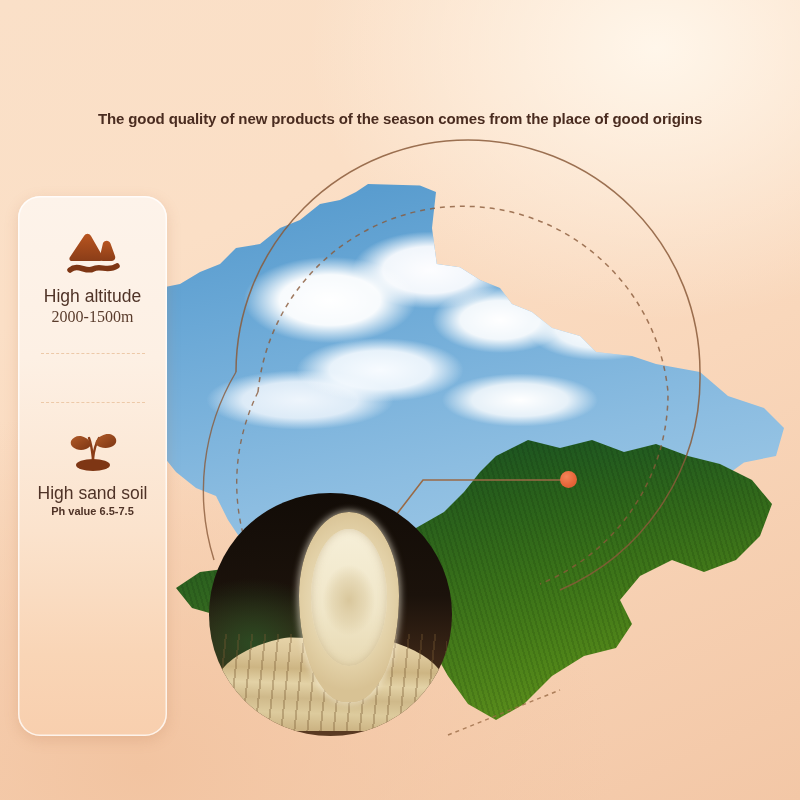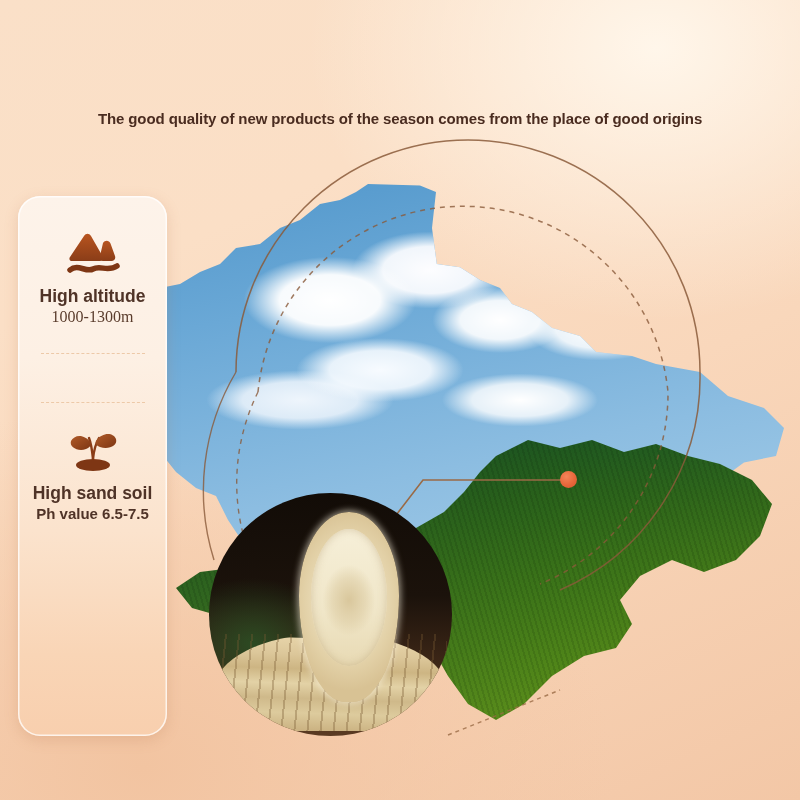--- a/index.html
+++ b/index.html
@@ -260,21 +260,21 @@
 
   .card-icon {
     width: 62px;
     height: 50px;
     display: block;
     margin-bottom: 6px;
   }
 
   .card-title {
     font-size: 17.5px;
-    font-weight: bold;
+    font-weight: normal;
     color: #4f3327;
     line-height: 1.22;
     text-align: center;
     white-space: nowrap;
   }
 
   .card-sub {
     font-size: 16px;
     font-weight: normal;
     color: #5a3c2c;
@@ -287,21 +287,21 @@
   .card-title.wrapped {
     white-space: normal;
     width: 140px;
     font-size: 16.5px;
   }
 
   .card-sub.bold-sub {
     font-family: "Liberation Sans", sans-serif;
     font-weight: bold;
     color: #4f3327;
-    font-size: 15px;
+    font-size: 11px;
   }
 
   .divider {
     width: 104px;
     height: 0;
     border-top: 1.6px dashed #edc9a8;
     margin: 0;
   }
 
   .sp-1 { height: 26px; }
@@ -354,21 +354,21 @@
           <linearGradient id="gMtn" x1="0" y1="0" x2="0" y2="1">
             <stop offset="0%" stop-color="#b8541f"></stop>
             <stop offset="100%" stop-color="#8a3d18"></stop>
           </linearGradient>
         </defs>
         <path d="M22 6 C24 3 27 3 29 6 L41 27 C42 29 40 31 38 31 L10 31 C8 31 6.5 29 8 27 Z" fill="url(#gMtn)"></path>
         <path d="M41 13 C43 10 47 10 48.5 13.5 L53 26 C54 29 52 31 49.5 31 L41 31 C38.5 31 37 29 38 26 Z" fill="url(#gMtn)"></path>
         <path d="M8 40 C16 33 24 43 31 39 C38 35 46 42 55 36" fill="none" stroke="#7e3614" stroke-width="5.5" stroke-linecap="round"></path>
       </svg>
       <div class="card-title">High altitude</div>
-      <div class="card-sub">1000-1300m</div>
+      <div class="card-sub">2000-1500m</div>
     </div>
 
     <div class="sp-1"></div>
     <div class="divider"></div>
     <div class="sp-2"></div>
 
 
     <div class="sp-3"></div>
     <div class="divider"></div>
     <div class="sp-4"></div>

